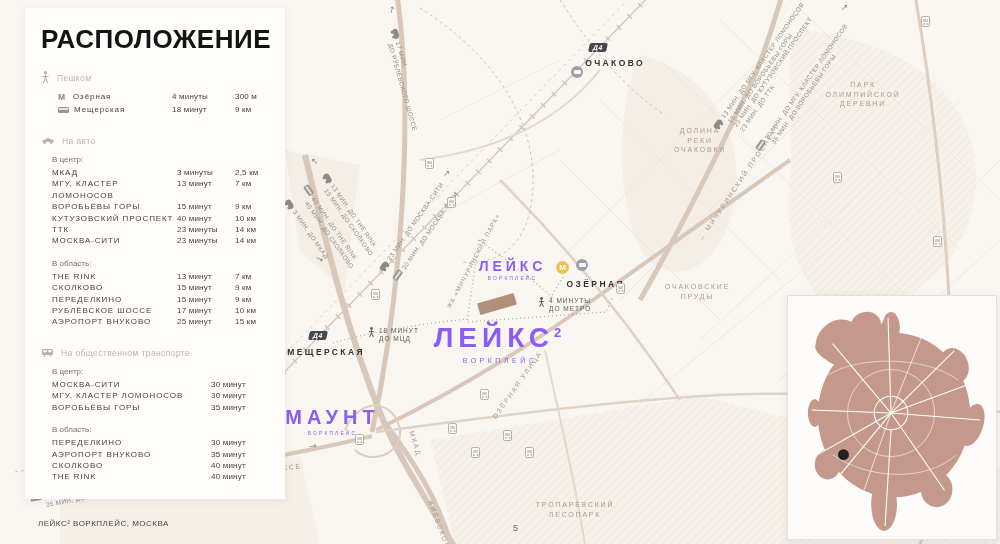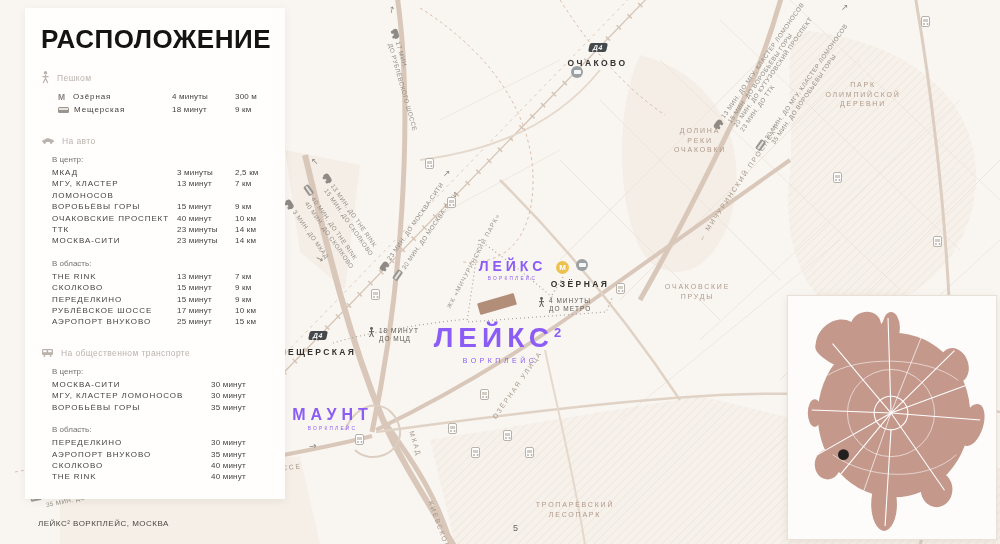--- a/index.html
+++ b/index.html
@@ -40,33 +40,33 @@
   .m-badge{position:absolute;width:13px;height:13px;border-radius:50%;background:#ecc14d;color:#fff;font-size:8px;font-weight:700;display:flex;align-items:center;justify-content:center;}
   .rail-badge{position:absolute;width:12px;height:12px;border-radius:50%;background:#9ba0a2;}
   .rail-badge::before{content:"";position:absolute;left:2.5px;top:4px;right:2.5px;height:4px;background:#fff;border-radius:1px;opacity:.9;}
   .d4-badge{background:#45494c;color:#fff;font-size:7px;font-weight:700;padding:1px 4px;border-radius:2px;transform:skewX(-12deg);display:inline-block;letter-spacing:.5px;}
 
   
   .area{position:absolute;font-size:7px;letter-spacing:1.8px;color:#b09a8b;text-align:center;line-height:9.5px;}
   .rlbl{position:absolute;font-size:6.8px;letter-spacing:1.8px;color:#a6988b;white-space:nowrap;transform-origin:left top;}
   .district{position:absolute;font-size:6.3px;letter-spacing:1px;color:#9a958e;white-space:nowrap;transform-origin:left top;}
   .stblock{position:absolute;text-align:center;}
-  .stname{font-size:8.5px;letter-spacing:2.4px;color:#33322f;font-weight:700;}
+  .stname{font-size:8.5px;letter-spacing:2.4px;color:#33322f;font-weight:700;text-align:right;}
   .note{position:absolute;display:flex;align-items:flex-start;gap:3px;transform-origin:left top;color:#918c85;font-size:6.2px;letter-spacing:.5px;white-space:nowrap;line-height:7.6px;}
   .note .lines{display:flex;flex-direction:column;}
   .walknote{position:absolute;display:flex;align-items:flex-start;gap:4px;color:#5d5954;font-size:6.5px;letter-spacing:1px;line-height:8.2px;}
   .arr{position:absolute;color:#8f8a84;font-size:9px;font-family:"DejaVu Sans",sans-serif;}
 
   .pj{position:absolute;text-align:center;color:#8b5cf6;}
   .pj .nm-sm{font-size:14px;font-weight:700;letter-spacing:4px;}
   .pj .sub-sm{font-size:4.8px;letter-spacing:2.2px;margin-top:2px;}
   .pj .nm-lg{font-size:28px;font-weight:700;letter-spacing:5px;}
   .pj .nm-lg sup{font-size:13px;}
   .pj .sub-lg{font-size:7px;letter-spacing:3.5px;margin-top:3px;}
-  .pj .nm-md{font-size:16px;font-weight:700;letter-spacing:5px;}
+  .pj .nm-md{font-size:20px;font-weight:700;letter-spacing:5px;}
 
   .inset{position:absolute;left:787px;top:295px;width:210px;height:245px;background:#fdfcfa;border:1px solid #e9e1d8;box-shadow:0 2px 8px rgba(120,100,80,.12);box-sizing:border-box;}
   .footer{position:absolute;left:38px;top:519px;font-size:8px;letter-spacing:.5px;color:#4a4742;}
   .pageno{position:absolute;left:513px;top:523px;font-size:9px;color:#6b6660;}
 </style>
 </head>
 <body>
 
 <div class="stage">
 
@@ -349,21 +349,21 @@
           <span class="nm">МГУ, КЛАСТЕР ЛОМОНОСОВ</span>
           <span class="tm">13 минут</span>
           <span class="ds">7 км</span>
         </div>
       <div class="trow">
           <span class="nm">ВОРОБЬЁВЫ ГОРЫ</span>
           <span class="tm">15 минут</span>
           <span class="ds">9 км</span>
         </div>
       <div class="trow">
-          <span class="nm">ОЧАКОВСКИЕ ПРОСПЕКТ</span>
+          <span class="nm">КУТУЗОВСКИЙ ПРОСПЕКТ</span>
           <span class="tm">40 минут</span>
           <span class="ds">10 км</span>
         </div>
       <div class="trow">
           <span class="nm">ТТК</span>
           <span class="tm">23 минуты</span>
           <span class="ds">14 км</span>
         </div>
       <div class="trow">
           <span class="nm">МОСКВА-СИТИ</span>

